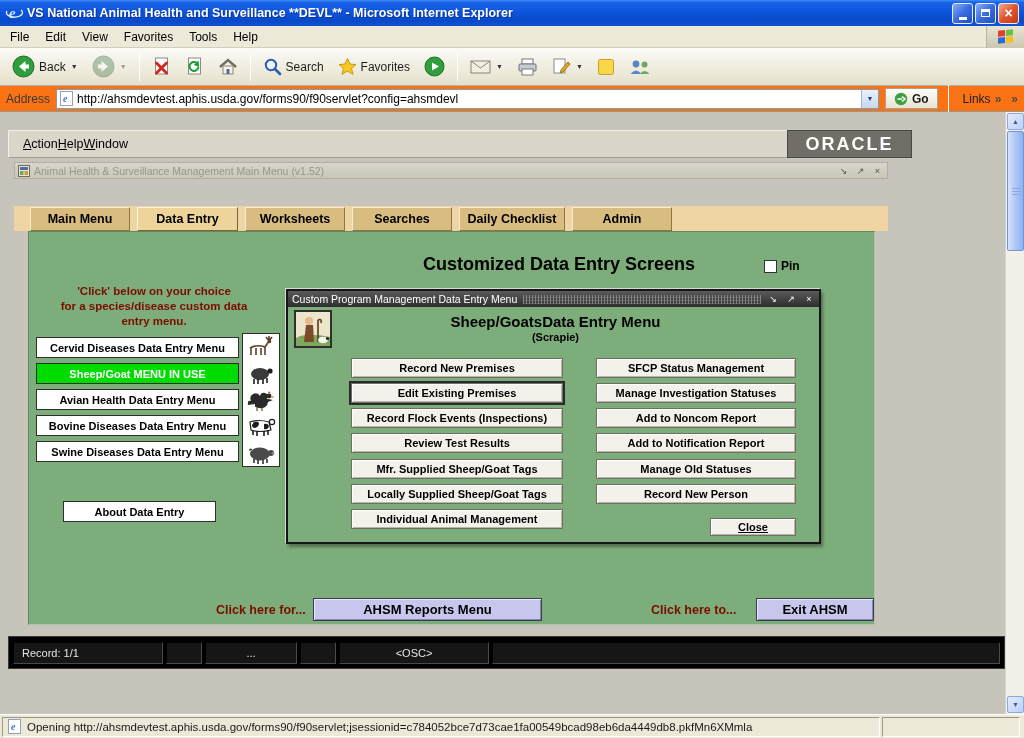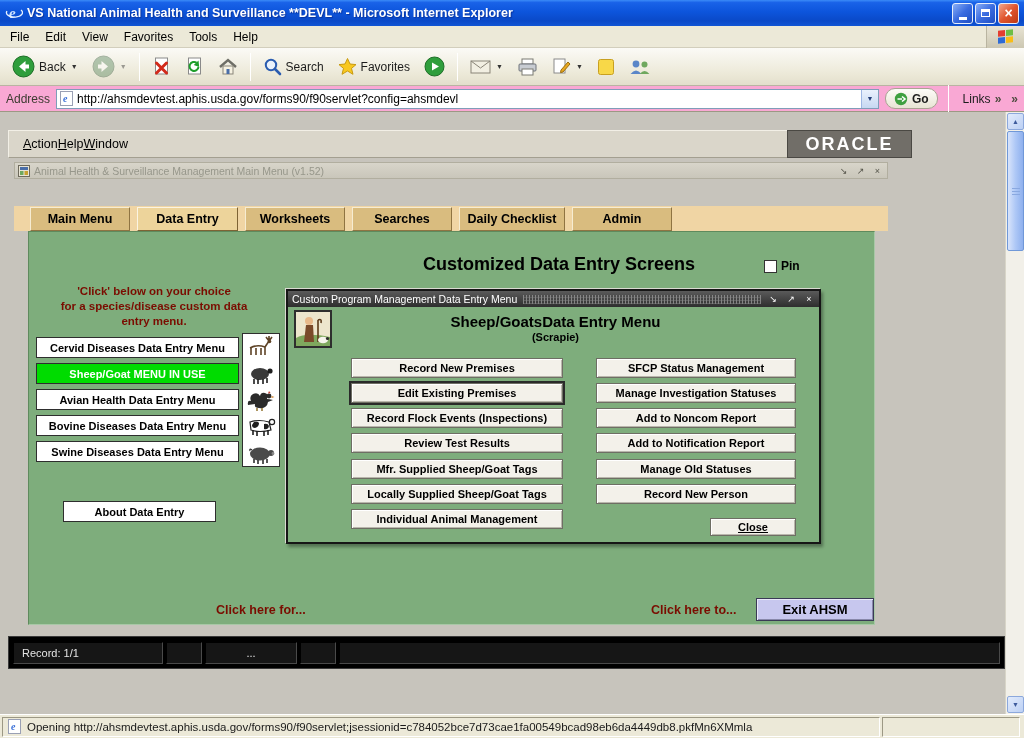--- a/index.html
+++ b/index.html
@@ -26,26 +26,26 @@
   .flag i:nth-child(3){background:#2E6BD6;} .flag i:nth-child(4){background:#F8BD17;}
 
   .toolbar { position:absolute; left:0; top:48px; width:1024px; height:38px;
     background:linear-gradient(180deg,#FBFAF6 0%,#ECE9D8 70%,#E3DFCC 100%);
     border-bottom:1px solid #B9B4A2; display:flex; align-items:center; padding-left:6px; gap:2px; }
   .tb-btn { display:flex; align-items:center; gap:4px; padding:4px 6px; border-radius:3px; font-size:12px; color:#1c1c1c; }
   .tb-sep { width:1px; height:28px; background:#C9C5B2; border-right:1px solid #fff; margin:0 4px; }
   .drop { font-size:7px; color:#333; margin-left:1px; }
   .disabled { opacity:.45; filter:grayscale(.6); }
 
-  .addressbar { position:absolute; left:0; top:86px; width:1024px; height:26px; background:#f9a8d4; border-bottom:1px solid #9C9884; display:flex; align-items:center; padding:0 6px; gap:6px; }
+  .addressbar { position:absolute; left:0; top:86px; width:1024px; height:26px; background:#f97316; border-bottom:1px solid #9C9884; display:flex; align-items:center; padding:0 6px; gap:6px; }
   .addr-label { font-size:12px; color:#3c3a30; }
   .addr-field { flex:1; height:20px; background:#fff; border:1px solid #7F9DB9; display:flex; align-items:center; padding-left:3px; gap:4px; }
   .addr-url { font-size:12px; flex:1; white-space:nowrap; overflow:hidden; }
   .addr-drop { width:17px; height:18px; background:linear-gradient(180deg,#EAF1FD,#C7D8F2); border-left:1px solid #9EB6E4; display:flex; align-items:center; justify-content:center; font-size:7px; color:#27407A; }
-  .go-btn { display:flex; align-items:center; gap:4px; height:21px; padding:0 8px; border:1px solid #A8A492; border-radius:10px; background:linear-gradient(180deg,#FDFCF8,#E8E4D4); font-size:12px; font-weight:bold; color:#1c1c1c; }
+  .go-btn { display:flex; align-items:center; gap:4px; height:21px; padding:0 8px; border:1px solid #A8A492; border-radius:0; background:linear-gradient(180deg,#FDFCF8,#E8E4D4); font-size:12px; font-weight:bold; color:#1c1c1c; }
   .links { display:flex; align-items:center; gap:4px; font-size:12px; color:#1c1c1c; padding:0 4px; }
   .chev { color:#4e4c40; font-size:12px; font-weight:bold; }
 
   
   .viewport { position:absolute; left:0; top:112px; width:1024px; height:602px; background:#C7C4BC; }
 
   
   .o-menubar { position:absolute; left:8px; top:18px; width:904px; height:28px; background:#DAD6CA;
     border:1px solid; border-color:#F2EFE6 #A39F90 #A39F90 #F2EFE6; display:flex; align-items:center; padding-left:14px; font-size:12.5px; color:#000; }
   .o-menu-item { display:inline-block; }
@@ -403,29 +403,31 @@
         <div class="dlg-btn dlg-right" style="top:92px">Manage Investigation Statuses</div>
         <div class="dlg-btn dlg-right" style="top:117px">Add to Noncom Report</div>
         <div class="dlg-btn dlg-right" style="top:142px">Add to Notification Report</div>
         <div class="dlg-btn dlg-right" style="top:168px">Manage Old Statuses</div>
         <div class="dlg-btn dlg-right" style="top:193px">Record New Person</div>
 
         <div class="dlg-btn close-btn">Close</div>
       </div>
 
       <span class="foot-cap" style="left:187px; top:371px">Click here for...</span>
+      <div class="lav-btn" style="left:284px; top:366px; width:229px">AHSM Reports Menu</div>
       <span class="foot-cap" style="left:622px; top:371px">Click here to...</span>
       <div class="lav-btn" style="left:727px; top:366px; width:118px">Exit AHSM</div>
     </div>
 
     <div class="o-status">
       <span class="os-seg os-1">Record: 1/1</span>
       <span class="os-seg os-2"></span>
       <span class="os-seg os-3">...</span>
       <span class="os-seg os-4"></span>
+      <span class="os-seg os-5">&lt;OSC&gt;</span>
       <span class="os-seg os-6"></span>
     </div>
 
     <div class="vscroll">
       <span class="vs-btn vs-up">▲</span>
       <span class="vs-thumb"></span>
       <span class="vs-btn vs-down">▼</span>
     </div>
   </div>
 

